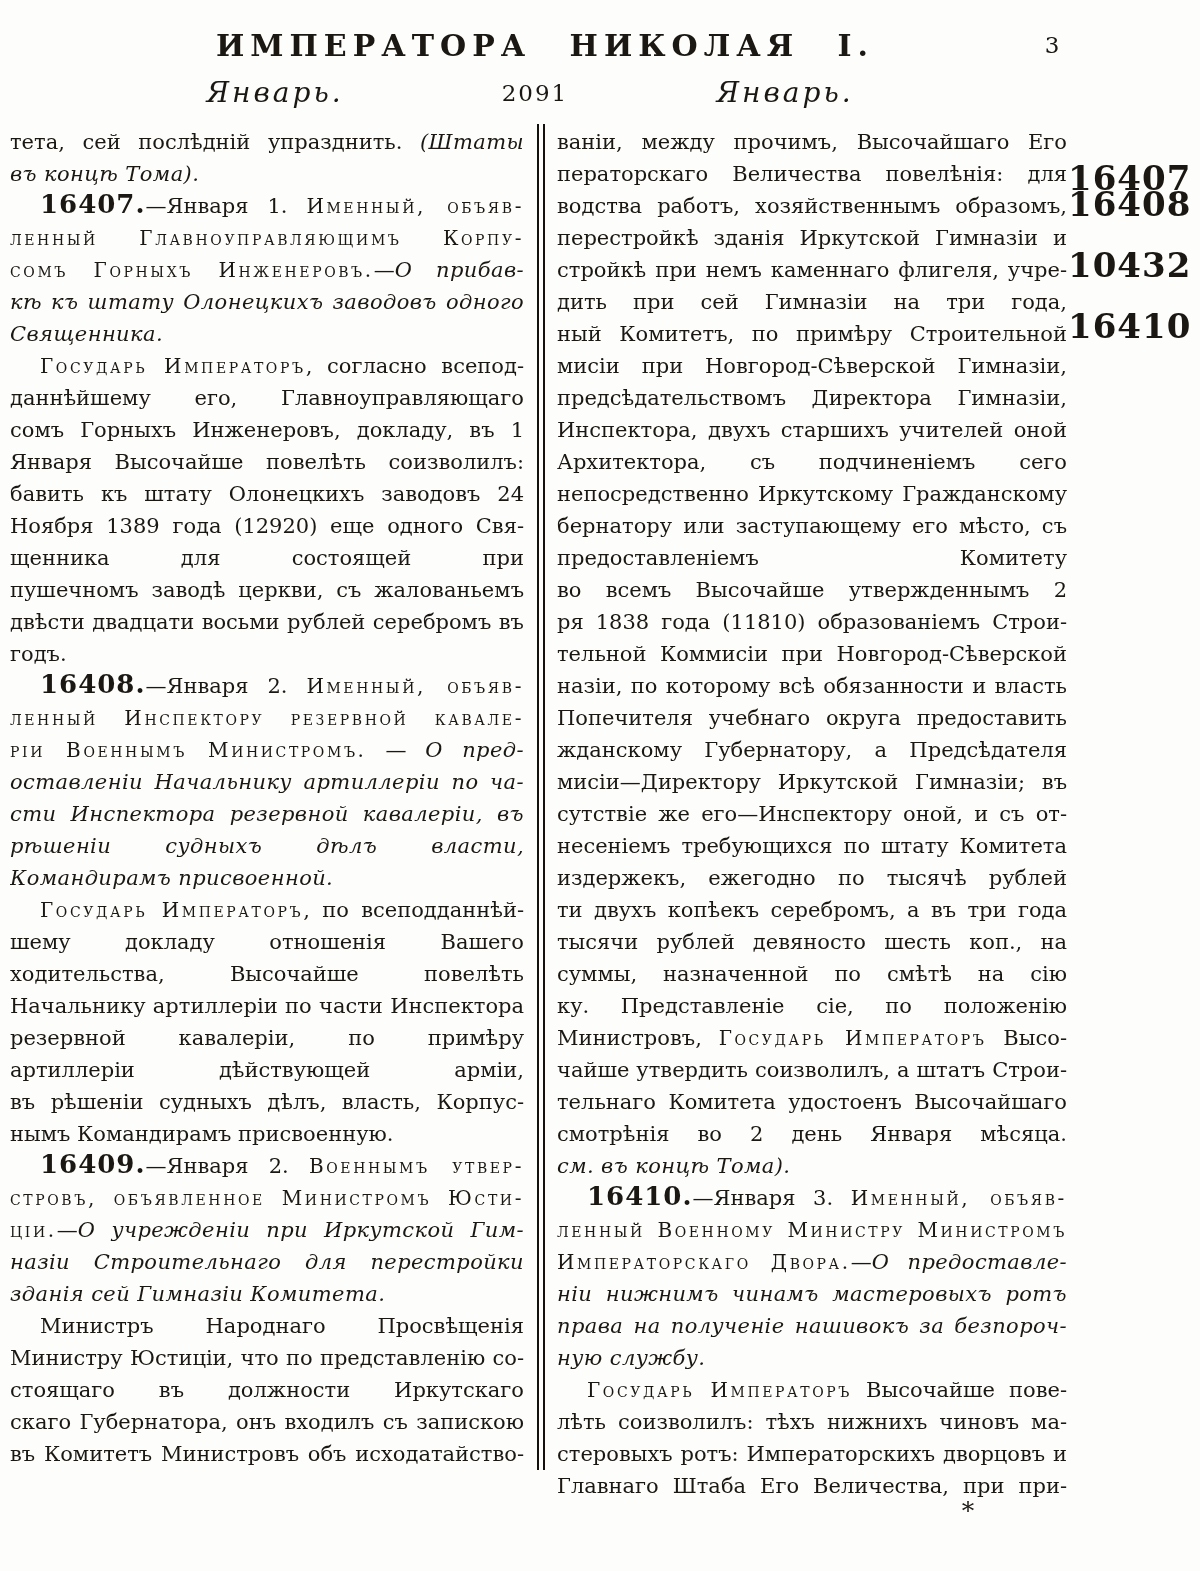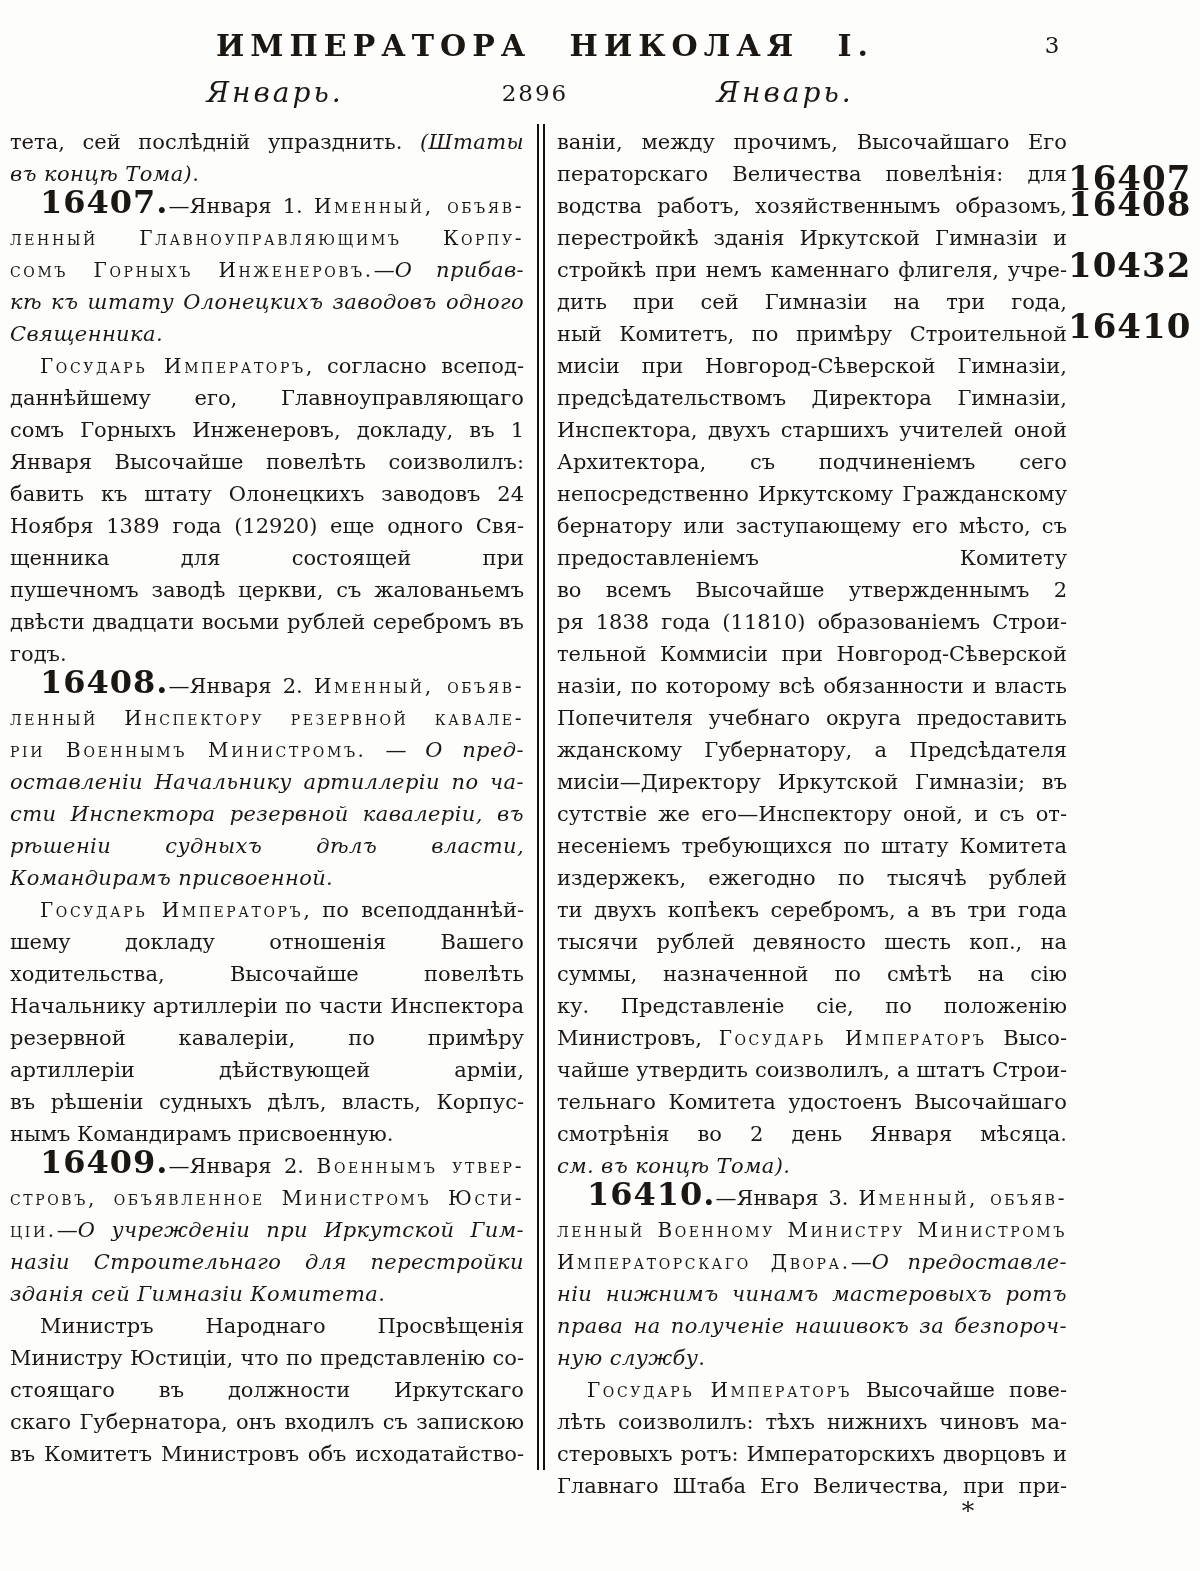--- a/index.html
+++ b/index.html
@@ -54,41 +54,41 @@
     overflow:hidden;
     text-align:justify;
     white-space:normal;
   }
   .line::after { content:""; display:inline-block; width:100%; height:0; }
   .line.nj { text-align:left; }
   .line.nj::after { content:none; }
   .line.ind { text-indent:30px; }
   .seg-i { font-style:italic; letter-spacing:0.4px; }
   .seg-sp { font-variant:small-caps; letter-spacing:2.6px; font-size:20px; }
-  .seg-num { font-weight:bold; font-size:32px; letter-spacing:1px; line-height:0; }
+  .seg-num { font-weight:bold; font-size:26px; letter-spacing:1px; line-height:0; }
   
   .margin-num {
     position:absolute; left:1068px; width:125px;
     font-weight:bold; font-size:34px; letter-spacing:1px;
     line-height:38px; white-space:nowrap;
   }
   
   .footnote-mark {
     position:absolute; left:948px; top:1496px; width:40px;
     font-size:25px; text-align:center;
   }
 </style>
 </head>
 <body>
 
 <div class="page">
   <div class="header-title">ИМПЕРАТОРА НИКОЛАЯ I.</div>
   <div class="page-number">3</div>
   <div class="sub-month-left">Январь.</div>
-  <div class="sub-year">2896</div>
+  <div class="sub-year">2091</div>
   <div class="sub-month-right">Январь.</div>
 
   <div class="col-divider"></div>
 
   <div class="column left" id="col-left">
       <div class="line"><span>тета, сей послѣдній упразднить. </span><span class="seg-i">(Штаты см.</span></div>
       <div class="line nj"><span class="seg-i">въ концѣ Тома).</span></div>
       <div class="line ind"><span class="seg-num">16407.</span><span>—Января 1. </span><span class="seg-sp">Именный, объяв-</span></div>
       <div class="line"><span class="seg-sp">ленный Главноуправляющимъ Корпу-</span></div>
       <div class="line"><span class="seg-sp">сомъ Горныхъ Инженеровъ.</span><span>—</span><span class="seg-i">О прибав-</span></div>

